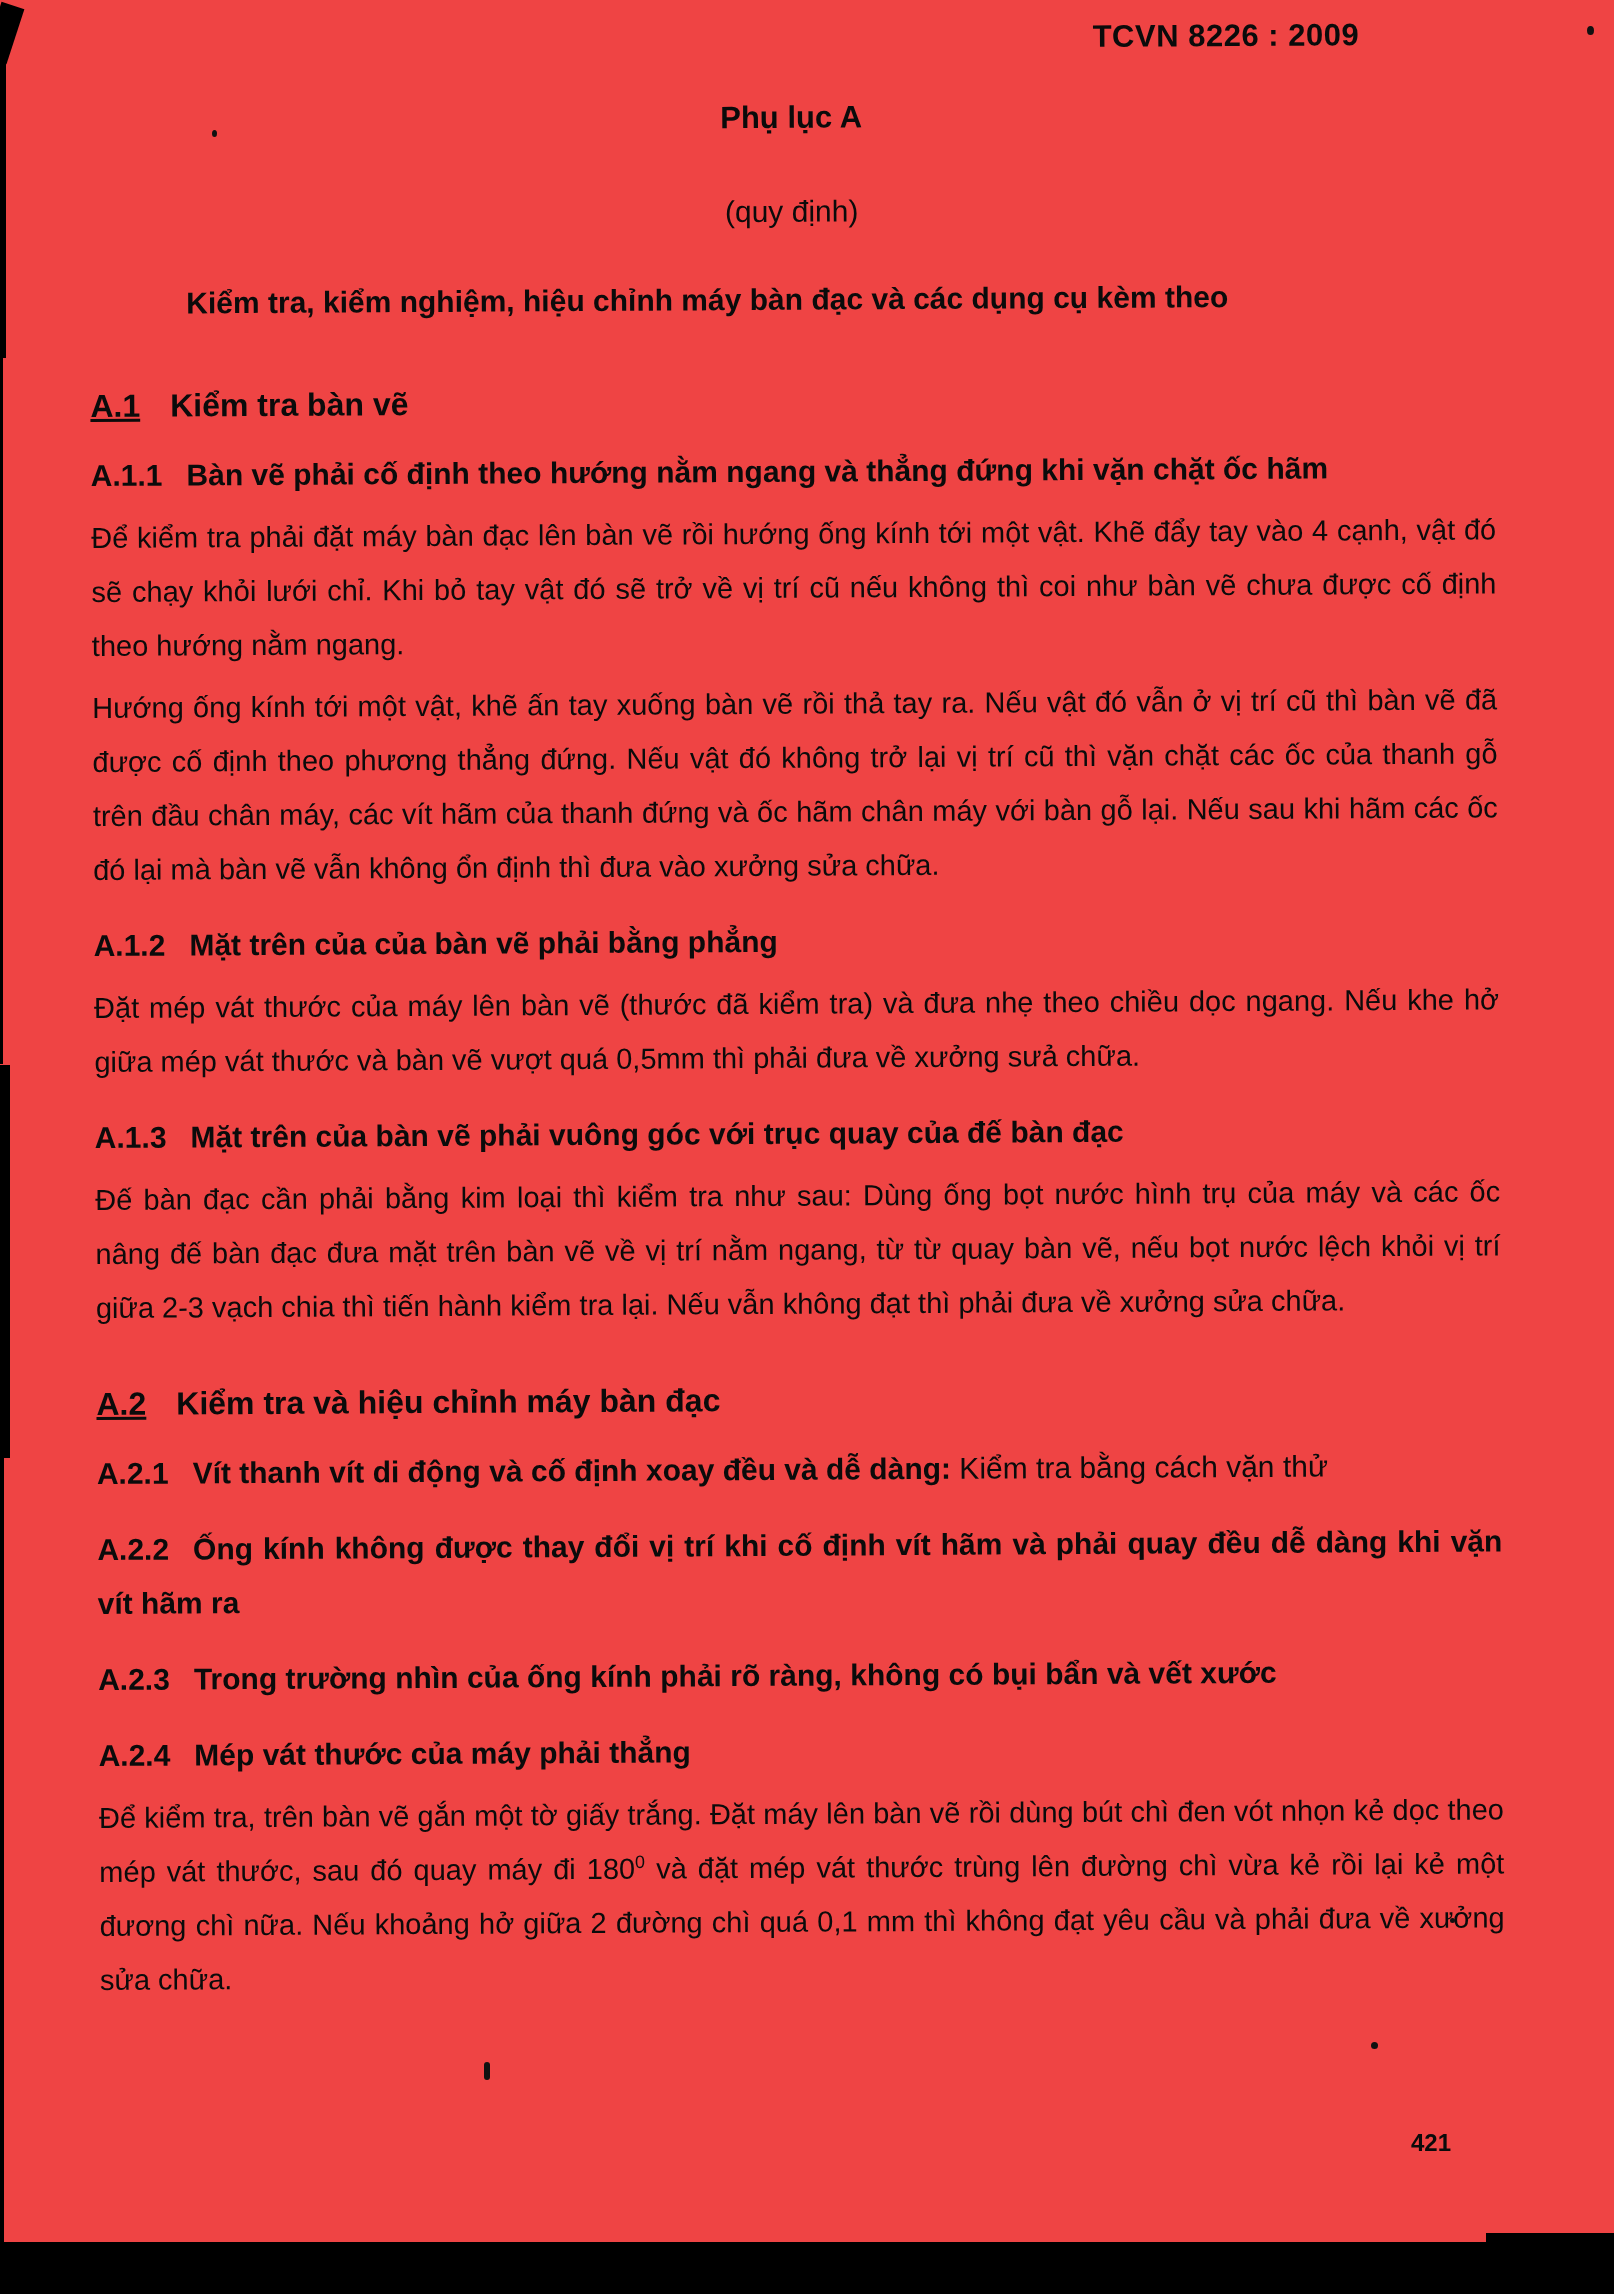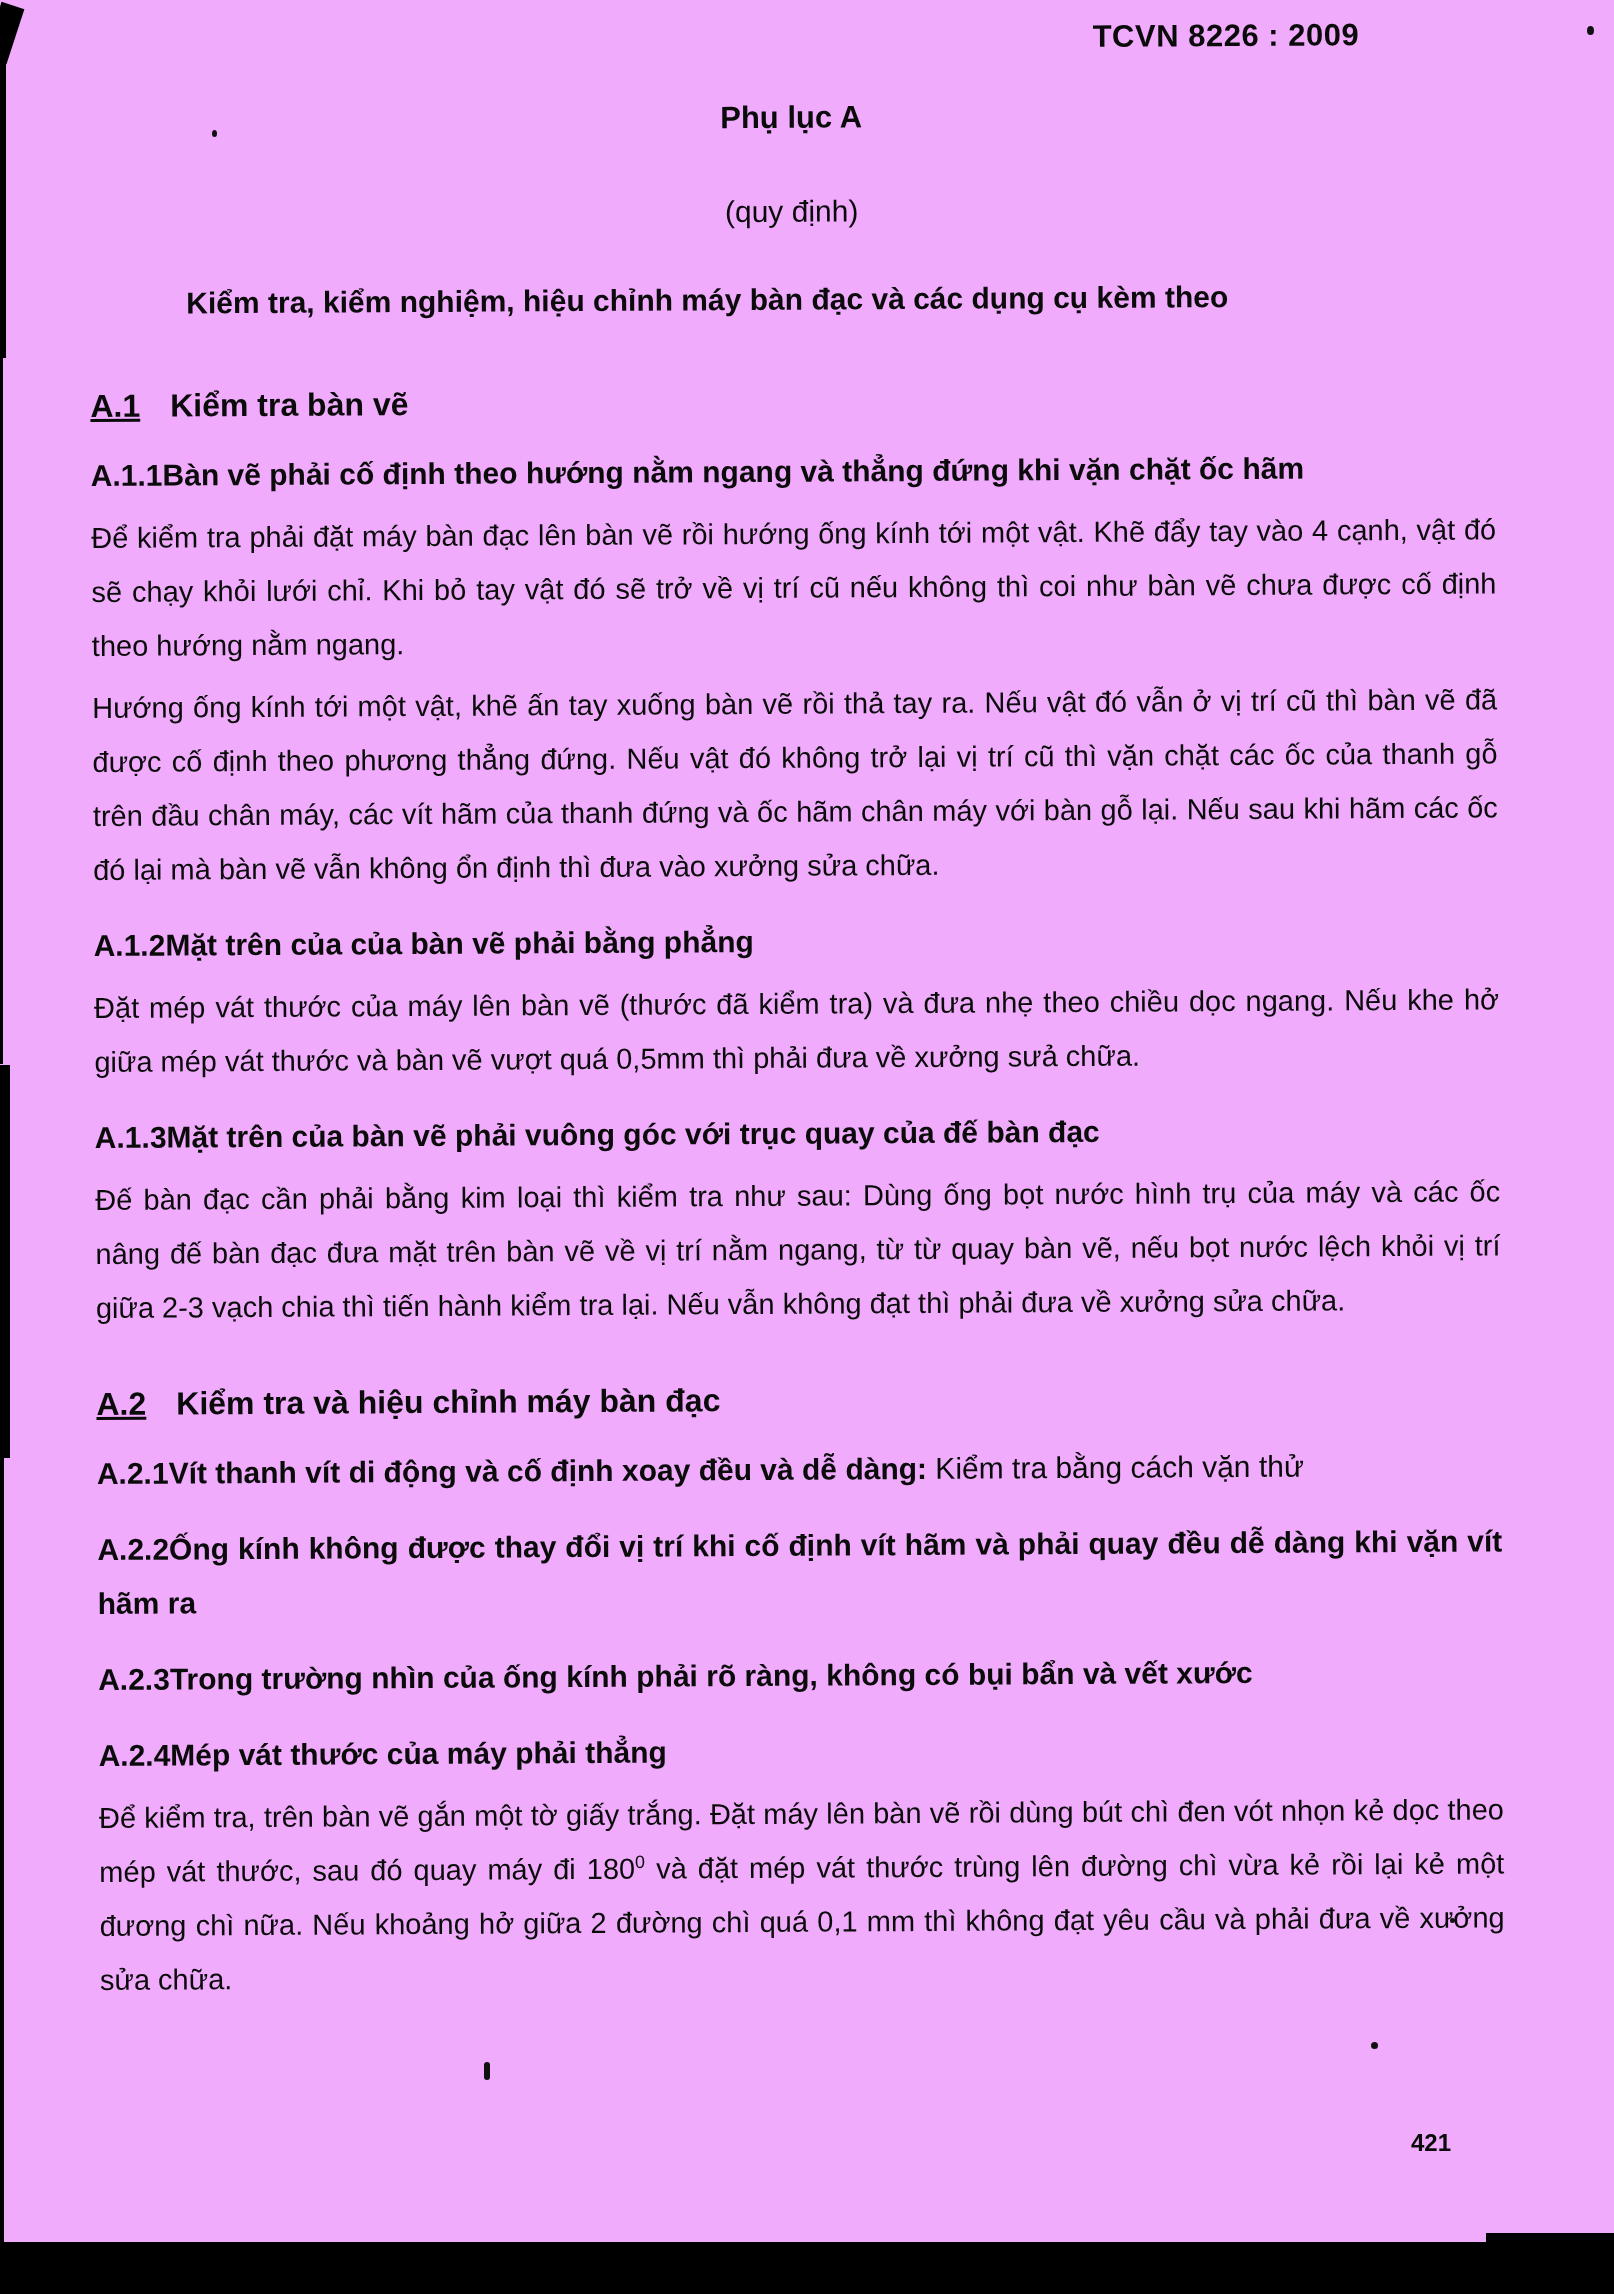--- a/index.html
+++ b/index.html
@@ -4,21 +4,21 @@
 <style>
   html,body{margin:0;padding:0;}
   body{
     width:1615px;height:2294px;
     background:#ffffff;
     position:relative;
     overflow:hidden;
     font-family:"Liberation Sans","DejaVu Sans",sans-serif;
     color:#0b0b0b;
   }
-  .page{position:absolute;inset:0;background:#f0abfc;}
+  .page{position:absolute;inset:0;background:#ef4444;}
   .content{
     position:absolute;left:88px;top:25px;width:1405px;
     transform:rotate(-0.35deg);
     transform-origin:top left;
   }
   .doc-header{
     font-weight:bold;font-size:31px;line-height:36px;
     text-align:right;padding-right:134px;
     letter-spacing:0.5px;
   }
@@ -38,21 +38,21 @@
   .h1{
     margin-top:62px;
     font-weight:bold;font-size:32px;line-height:42px;
   }
   .h1 .num{margin-right:30px;text-decoration:underline;}
   .h2{
     margin-top:22px;
     font-weight:bold;font-size:30px;line-height:54px;
     text-align:justify;
   }
-  .h2 .num{}
+  .h2 .num{margin-right:24px;}
   .h2 .tail{font-weight:normal;}
   p.body{
     margin:8px 0 0 0;
     font-size:29px;line-height:54px;
     text-align:justify;
   }
   .h1.spaced{margin-top:48px;}
   sup{font-size:0.62em;line-height:0;vertical-align:super;}
   .page-number{
     position:absolute;top:2129px;right:164px;

